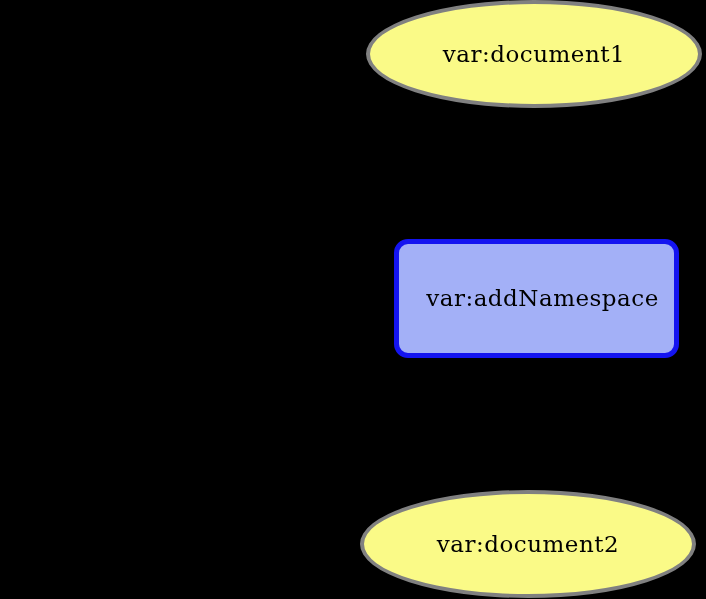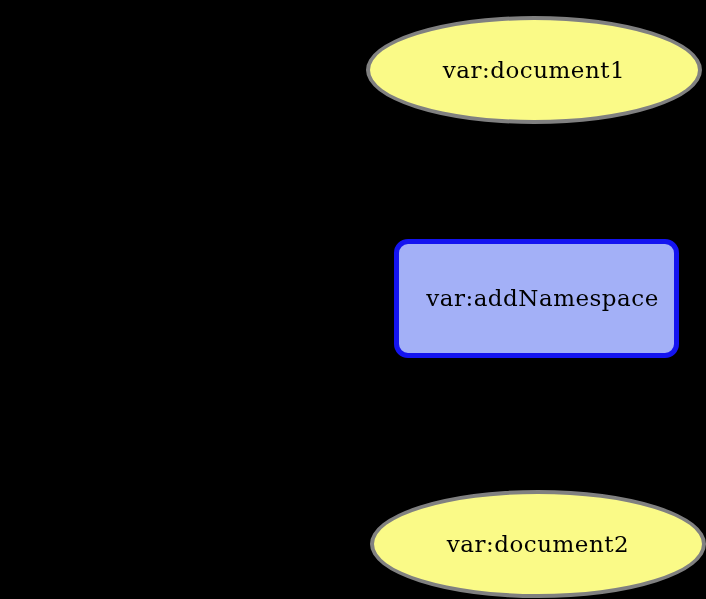--- a/index.html
+++ b/index.html
@@ -39,33 +39,33 @@
   }
   
   .node-box {
     border-radius: 14px;
     background: #a3b0f7;
     border: 5px solid #1414f0;
     padding-left: 12px;
   }
   #doc1 {
     left: 366px;
-    top: 16px;
+    top: 0px;
     width: 336px;
     height: 108px;
     align-items: center;
   }
   #addns {
     left: 394px;
     top: 239px;
     width: 285px;
     height: 119px;
   }
   #doc2 {
-    left: 370px;
+    left: 360px;
     top: 490px;
     width: 336px;
     height: 108px;
   }
 </style>
 </head>
 <body>
 
 <div id="canvas">
 

